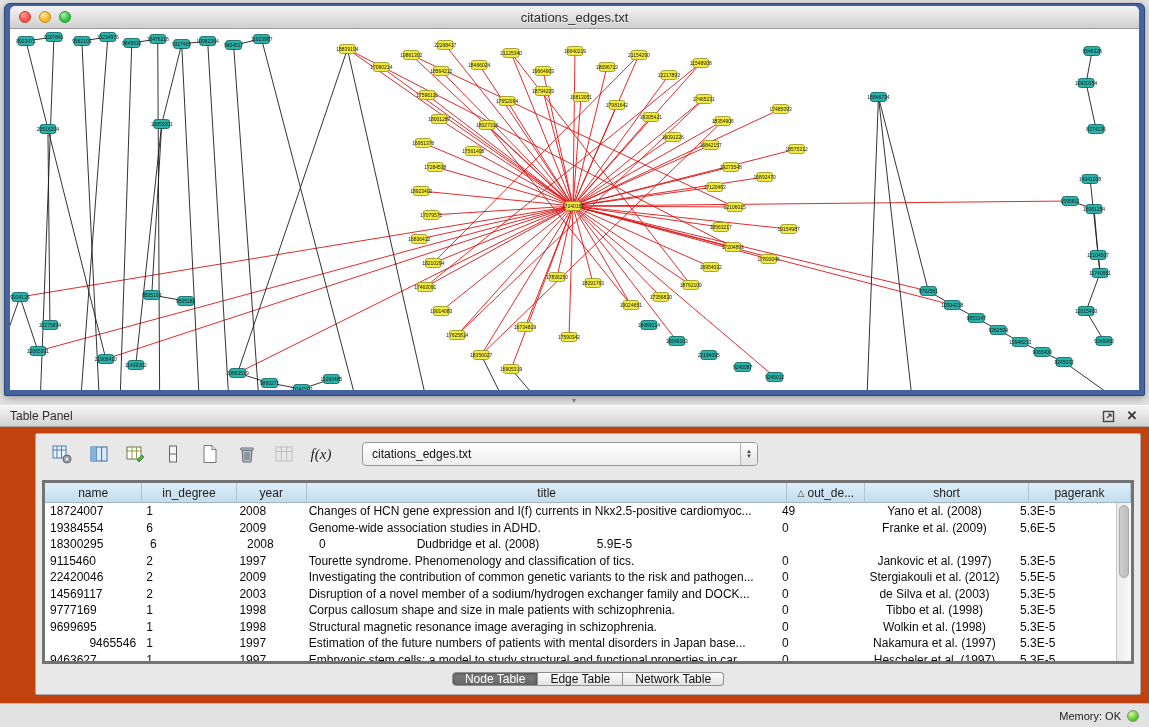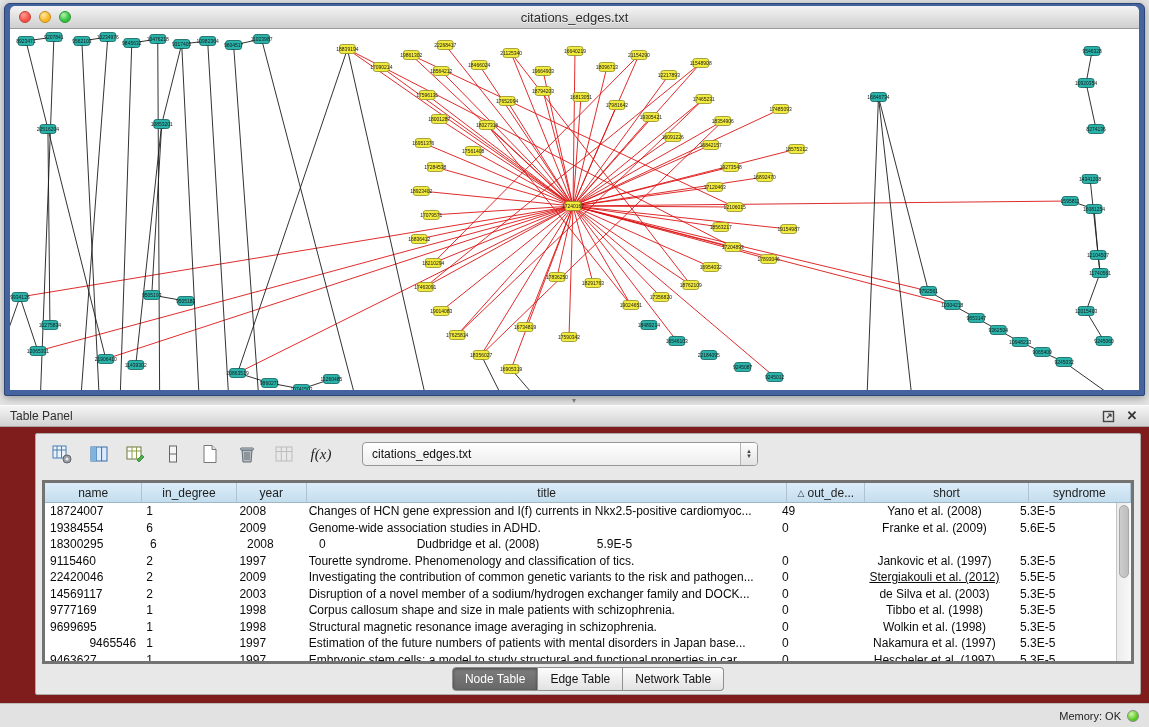--- a/index.html
+++ b/index.html
@@ -21,21 +21,21 @@
   .tl.green{ background:radial-gradient(circle at 35% 30%, #b6f2b0, #33c13f 60%); border:1px solid #259733;}
   .canvas{ position:relative; width:100%; height:361px; background:#ffffff; overflow:hidden; }
   .canvas svg{ position:absolute; left:0; top:0; width:100%; height:100%; }
 
   
   .splitter{ position:absolute; left:0; top:396px; width:1149px; height:9px; }
   .splitter .grip{ position:absolute; left:565px; top:1px; width:18px; height:7px;
     color:#7b7b7b; font-size:8px; line-height:7px; text-align:center; }
 
   
-  .table-panel{ position:absolute; left:0; top:405px; width:1149px; height:298px; background:#7f1d1d; }
+  .table-panel{ position:absolute; left:0; top:405px; width:1149px; height:298px; background:#c2410c; }
   .panel-header{ height:22px; background:linear-gradient(#f5f5f5,#d2d2d2);
     border-top:1px solid #fbfbfb; border-bottom:1px solid #a6a6a6;
     display:flex; align-items:center; padding:0 10px; gap:10px; }
   .panel-title{ font-size:12px; color:#2e2e2e; }
   .ph-spacer{ flex:1; }
   .ph-icon{ width:14px; height:14px; display:flex; align-items:center; justify-content:center; cursor:pointer; }
   .close-x{ font-size:13px; font-weight:bold; color:#333; line-height:14px; }
 
   .panel-body{ position:absolute; left:8px; right:8px; top:28px; bottom:8px;
     background:#e8e8e8; border:1px solid #ababab; border-radius:2px;margin-left:27px; }
@@ -62,21 +62,21 @@
   .g-row{ display:flex; height:16.5px; background:#ffffff; }
   .g-cell{ font-size:12px; color:#0a0a0a; padding:1px 5px 0 5px; overflow:hidden;
     white-space:nowrap; text-overflow:clip; }
   .vscroll{ position:absolute; right:0; top:20px; bottom:0; width:15px;
     background:linear-gradient(90deg,#ececec,#f8f8f8); border-left:1px solid #c6c6c6; }
   .vthumb{ position:absolute; left:2px; right:2px; top:2px; height:46%;
     background:linear-gradient(90deg,#cdcdcd,#bdbdbd); border:1px solid #a8a8a8; border-radius:5px; }
 
   .tabs{ position:absolute; left:0; right:0; bottom:4px; height:22px;
     display:flex; align-items:center; justify-content:center; }
-  .tab{ height:24px; font-size:12px; padding:0 12px; border:1px solid #8f8f8f;
+  .tab{ height:14px; font-size:12px; padding:0 12px; border:1px solid #8f8f8f;
     background:linear-gradient(#fdfdfd,#e2e2e2); color:#111; cursor:pointer;
     display:flex; align-items:center; border-left-width:0; }
   .tab:first-child{ border-radius:4px 0 0 4px; border-left-width:1px; }
   .tab:last-child{ border-radius:0 4px 4px 0; }
   .tab.active{ background:linear-gradient(#7d7d7d,#676767); color:#fff;
     box-shadow:inset 0 1px 3px rgba(0,0,0,.4); }
 
   
   .statusbar{ position:absolute; left:0; bottom:0; width:1149px; height:24px;
     background:#e2e2e2; border-top:1px solid #bdbdbd;
@@ -739,21 +739,21 @@
             <span>title</span>
           </div>
           <div class="gh-cell" style="width: 80px;">
             <span class="gh-sort">△</span>
             <span>out_de...</span>
           </div>
           <div class="gh-cell" style="width: 168px;">
             <span>short</span>
           </div>
           <div class="gh-cell" style="width: 105px;">
-            <span>syndrome</span>
+            <span>pagerank</span>
           </div>
         </div>
       <div class="grid-body" id="grid-body">
           <div class="g-row">
             <div class="g-cell" style="width: 100px; text-align: left;">18724007</div>
             <div class="g-cell" style="width: 97px; text-align: left;">1</div>
             <div class="g-cell" style="width: 72px; text-align: left;">2008</div>
             <div class="g-cell" style="width: 494px; text-align: left;">Changes of HCN gene expression and I(f) currents in Nkx2.5-positive cardiomyoc...</div>
             <div class="g-cell" style="width: 80px; text-align: left;">49</div>
             <div class="g-cell" style="width: 168px; text-align: center;">Yano et al. (2008)</div>
@@ -784,21 +784,21 @@
             <div class="g-cell" style="width: 80px; text-align: left;">0</div>
             <div class="g-cell" style="width: 168px; text-align: center;">Jankovic et al. (1997)</div>
             <div class="g-cell" style="width: 105px; text-align: left;">5.3E-5</div>
           </div>
           <div class="g-row">
             <div class="g-cell" style="width: 100px; text-align: left;">22420046</div>
             <div class="g-cell" style="width: 97px; text-align: left;">2</div>
             <div class="g-cell" style="width: 72px; text-align: left;">2009</div>
             <div class="g-cell" style="width: 494px; text-align: left;">Investigating the contribution of common genetic variants to the risk and pathogen...</div>
             <div class="g-cell" style="width: 80px; text-align: left;">0</div>
-            <div class="g-cell" style="width: 168px; text-align: center; text-decoration: underline;">Stergiakouli et al. (2012)</div>
+            <div class="g-cell" style="width: 168px; text-align: center;">Stergiakouli et al. (2012)</div>
             <div class="g-cell" style="width: 105px; text-align: left;">5.5E-5</div>
           </div>
           <div class="g-row">
             <div class="g-cell" style="width: 100px; text-align: left;">14569117</div>
             <div class="g-cell" style="width: 97px; text-align: left;">2</div>
             <div class="g-cell" style="width: 72px; text-align: left;">2003</div>
             <div class="g-cell" style="width: 494px; text-align: left;">Disruption of a novel member of a sodium/hydrogen exchanger family and DOCK...</div>
             <div class="g-cell" style="width: 80px; text-align: left;">0</div>
             <div class="g-cell" style="width: 168px; text-align: center;">de Silva et al. (2003)</div>
             <div class="g-cell" style="width: 105px; text-align: left;">5.3E-5</div>

